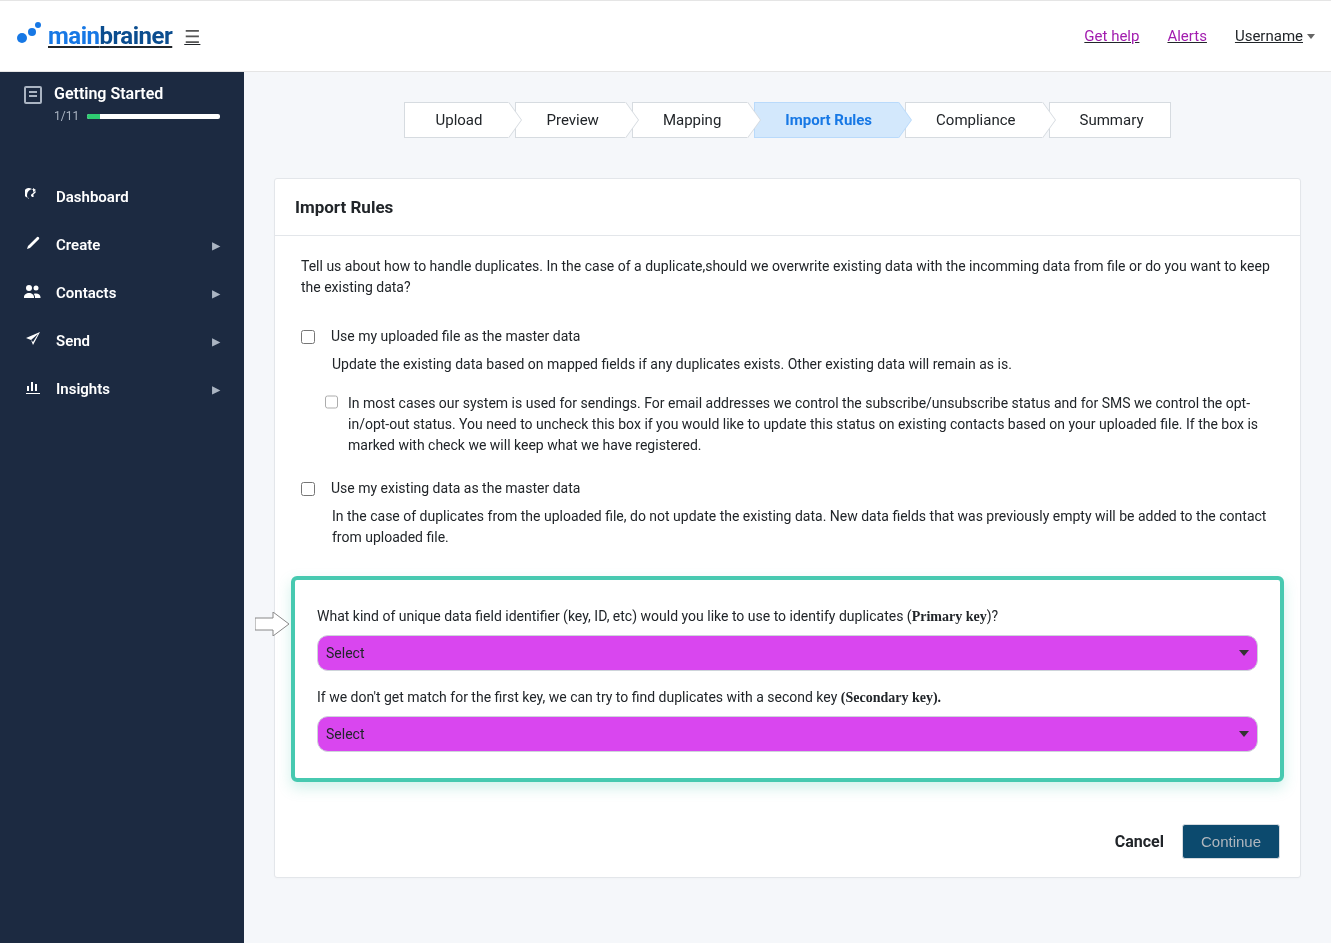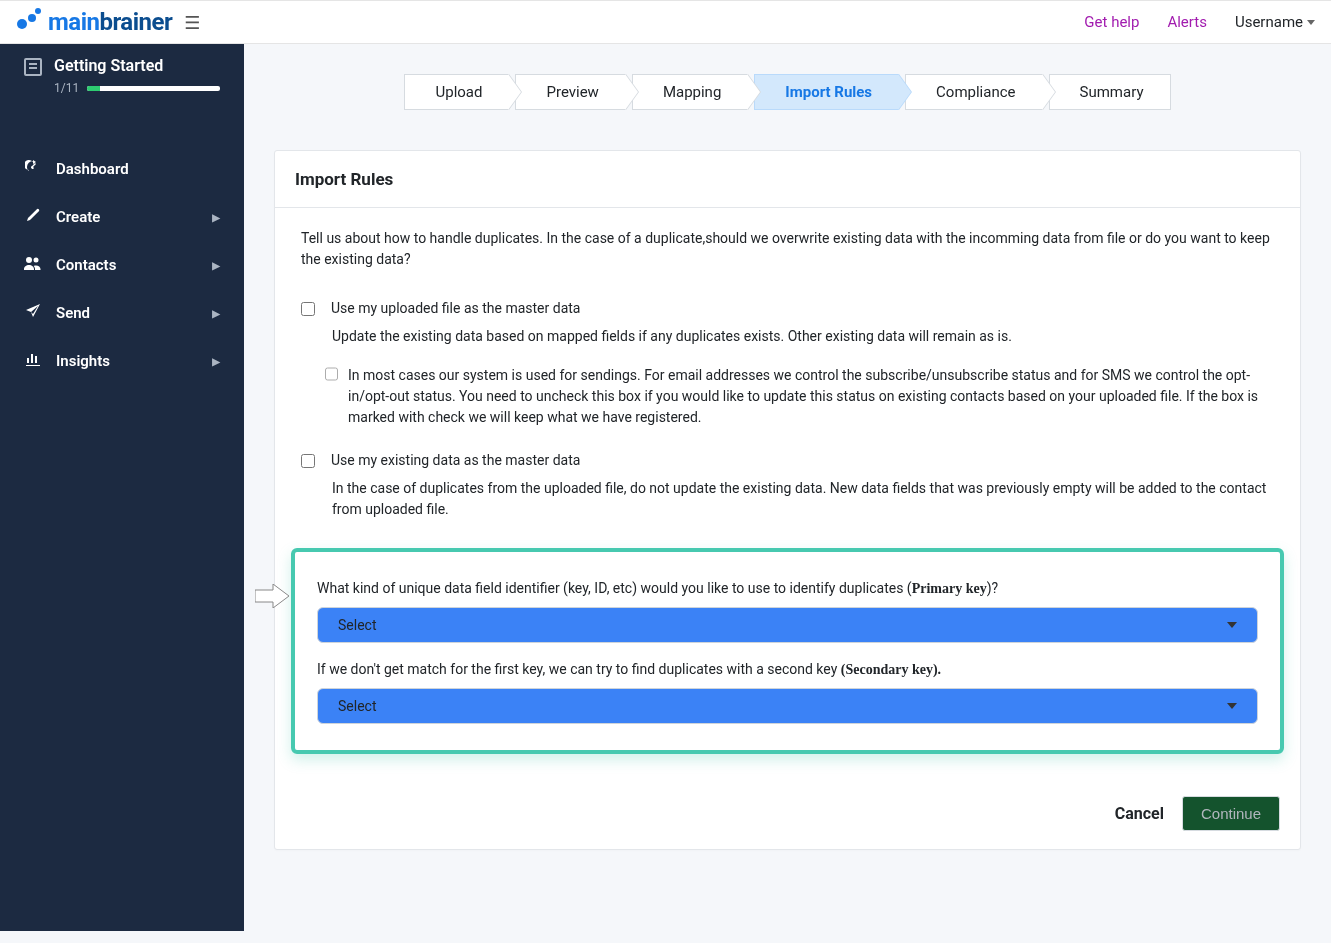--- a/index.html
+++ b/index.html
@@ -3,28 +3,29 @@
 <meta charset="utf-8">
 <style>
   * { box-sizing: border-box; margin: 0; padding: 0; }
   body {
     font-family: -apple-system, BlinkMacSystemFont, "Segoe UI", Roboto, Helvetica, Arial, sans-serif;
     background: #f5f7fa;
     color: #212529;
     font-size: 14px;
   }
   .topbar {
-    height: 44px;
+    height: 72px;
     background: #fff;
     border-top: 1px solid #e5e5e5;
     border-bottom: 1px solid #e5e5e5;
     display: flex;
     align-items: center;
     padding: 0 16px;
     justify-content: space-between;
+    text-decoration: underline;
   }
   .topbar-left { display: flex; align-items: center; gap: 12px; }
   .logo { display: flex; align-items: center; font-size: 24px; font-weight: 700; letter-spacing: -0.5px; }
   .logo-dots { display:inline-block; margin-right:6px; }
   .logo-main { color: #1778e5; }
   .logo-brainer { color: #0b4d8f; font-weight:700; }
   .hamburger { font-size: 18px; color: #555; cursor: pointer; }
   .topbar-right { display: flex; align-items: center; gap: 28px; font-size: 15px; }
   .topbar-right .link { color: #a21caf; cursor:pointer; }
   .username { display:flex; align-items:center; gap:4px; cursor:pointer; }
@@ -138,44 +139,44 @@
     padding: 28px 22px 26px 22px;
     margin: 10px -10px 0 -10px;
     box-shadow: 0 6px 14px rgba(71,201,176,0.25);
     position:relative;
   }
   .question { font-size:14px; margin-bottom:10px; }
   .question strong { font-weight:700;font-family:Liberation Serif, serif; }
   .select {
     width:100%;
     border:1px solid #ced4da;
-    border-radius:6px;
-    padding:9px 20px;
+    border-radius:11px;
+    padding:9px 8px;
     font-size:14px;
-    background:#3b82f6;
+    background:#d946ef;
     display:flex;
     justify-content:space-between;
     align-items:center;
     cursor:pointer;
     margin-bottom:18px;
   }
   .select:last-child { margin-bottom:0; }
   .caret-solid { width:0; height:0; border-left:5px solid transparent; border-right:5px solid transparent; border-top:6px solid #333; }
 
   .card-footer {
     padding: 18px 20px;
     display:flex;
     justify-content:flex-end;
     gap:18px;
     align-items:center;
   }
   .btn-cancel { font-size:16px; font-weight:700; cursor:pointer; }
   .btn-continue {
     border:1px solid #d6dbe0;
-    background:#14532d;
+    background:#0c4a6e;
     color:#b0b6bd;
     padding:8px 18px;
     border-radius:3px;
     font-size:15px;
     cursor:not-allowed;
   }
 
   .pointer-arrow {
     position:absolute;
     left:-40px;

